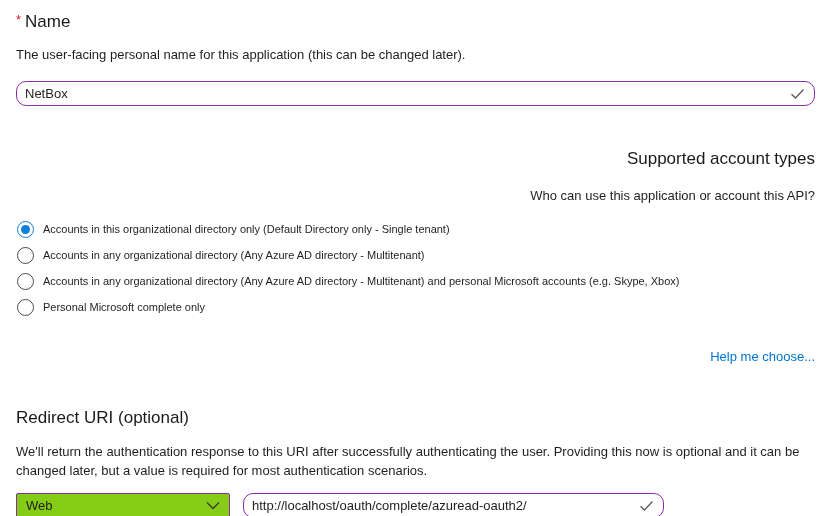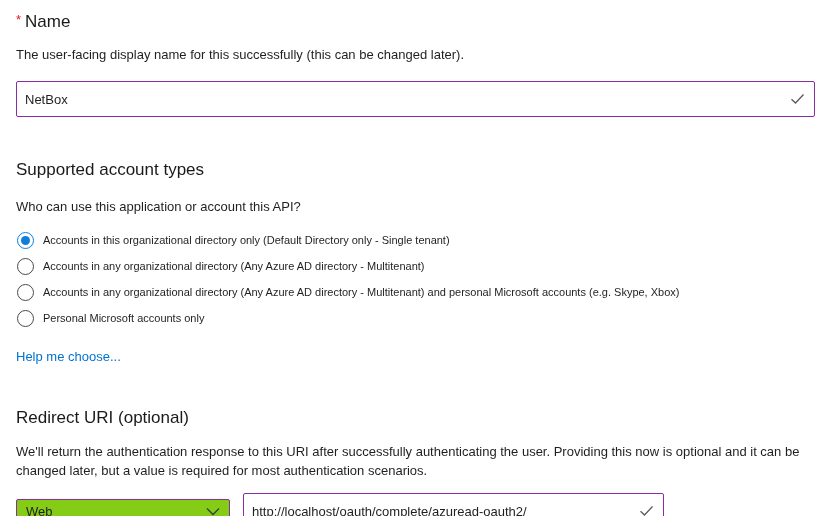--- a/index.html
+++ b/index.html
@@ -17,48 +17,48 @@
     font-family:"Liberation Sans","DejaVu Sans",sans-serif;
     color:var(--text-dark);
   }
   .page{padding:10px 14px 8px 16px;}
   .section-title{
     font-size:17px;font-weight:400;color:#1b1a19;line-height:20px;
   }
   .required-marker{color:var(--required-red);font-size:13px;vertical-align:3px;margin-right:4px;}
   .desc{font-size:13px;line-height:19px;margin-top:13px;max-width:801px;}
   .input-wrap{
-    display:flex;align-items:center;height:36px;
-    border:1px solid var(--accent-purple);border-radius:2px;background:#fff;
+    display:flex;align-items:center;height:25px;
+    border:1px solid var(--accent-purple);border-radius:10px;background:#fff;
   }
   .input-wrap input{
     flex:1;border:none;outline:none;background:transparent;
     font-family:inherit;font-size:13px;color:var(--text-dark);
     padding:0 8px;height:100%;
   }
   .input-icon{flex:0 0 auto;margin-right:9px;display:flex;align-items:center;}
   #name-input-wrap{margin-top:17px;width:799px;}
-  #account-section{margin-top:43px;}
+  #account-section{margin-top:43px;text-align:right;}
   .question{font-size:13px;margin-top:18px;line-height:18px;}
   .radio-group{margin-top:11px;}
   .radio-row{
     display:flex;align-items:center;height:26px;cursor:pointer;
   }
   .radio{
     width:17px;height:17px;border-radius:50%;flex:0 0 auto;
     border:1px solid #4a4a4a;margin-left:1px;margin-right:9px;
     display:flex;align-items:center;justify-content:center;background:#fff;
   }
   .radio.selected{border-color:var(--radio-blue);}
   .radio.selected::after{
     content:"";width:9px;height:9px;border-radius:50%;background:var(--radio-blue);
   }
   .radio-label{font-size:11px;line-height:18px;white-space:nowrap;}
   .help-link{
-    display:inline-block;margin-top:18px;font-size:13px;color:var(--link-blue);
+    display:inline-block;margin-top:29px;font-size:13px;color:var(--link-blue);
     text-decoration:none;cursor:pointer;
   }
   #redirect-section{margin-top:43px;}
   #redirect-desc{margin-top:14px;}
   .uri-row{display:flex;margin-top:13px;gap:13px;align-items:center;}
   #platform-select-wrap{
     width:214px;height:25px;border:1px solid var(--accent-purple);border-radius:2px;
     display:flex;align-items:center;cursor:pointer;background:#84cc16;
   }
   #platform-select-wrap .select-value{font-size:13px;padding-left:9px;flex:1;}
@@ -67,21 +67,21 @@
 </style>
 </head>
 <body>
 
 <div class="page">
 
   <div>
     <div class="section-title">
       <span class="required-marker">*</span><span>Name</span>
     </div>
-    <div class="desc">The user-facing display name for this successfully (this can be changed later).</div>
+    <div class="desc">The user-facing personal name for this application (this can be changed later).</div>
     <div class="input-wrap" id="name-input-wrap">
       <input type="text" value="NetBox" style="">
       <span class="input-icon">
         <svg width="15" height="12" viewBox="0 0 15 12">
           <path d="M1.5 6.2 L5.5 10 L13.5 1.5" fill="none" stroke="#5a5a5a" stroke-width="1.3"></path>
         </svg>
       </span>
     </div>
   </div>
 
@@ -97,21 +97,21 @@
       <label class="radio-row">
         <span class="radio"></span>
         <span class="radio-label">Accounts in any organizational directory (Any Azure AD directory - Multitenant)</span>
       </label>
       <label class="radio-row">
         <span class="radio"></span>
         <span class="radio-label">Accounts in any organizational directory (Any Azure AD directory - Multitenant) and personal Microsoft accounts (e.g. Skype, Xbox)</span>
       </label>
       <label class="radio-row">
         <span class="radio"></span>
-        <span class="radio-label">Personal Microsoft accounts only</span>
+        <span class="radio-label">Personal Microsoft complete only</span>
       </label>
     </div>
 
     <a class="help-link">Help me choose...</a>
   </div>
 
   <div id="redirect-section">
     <div class="section-title">Redirect URI (optional)</div>
     <div class="desc" id="redirect-desc">We'll return the authentication response to this URI after successfully authenticating the user. Providing this now is optional and it can be changed later, but a value is required for most authentication scenarios.</div>
 

